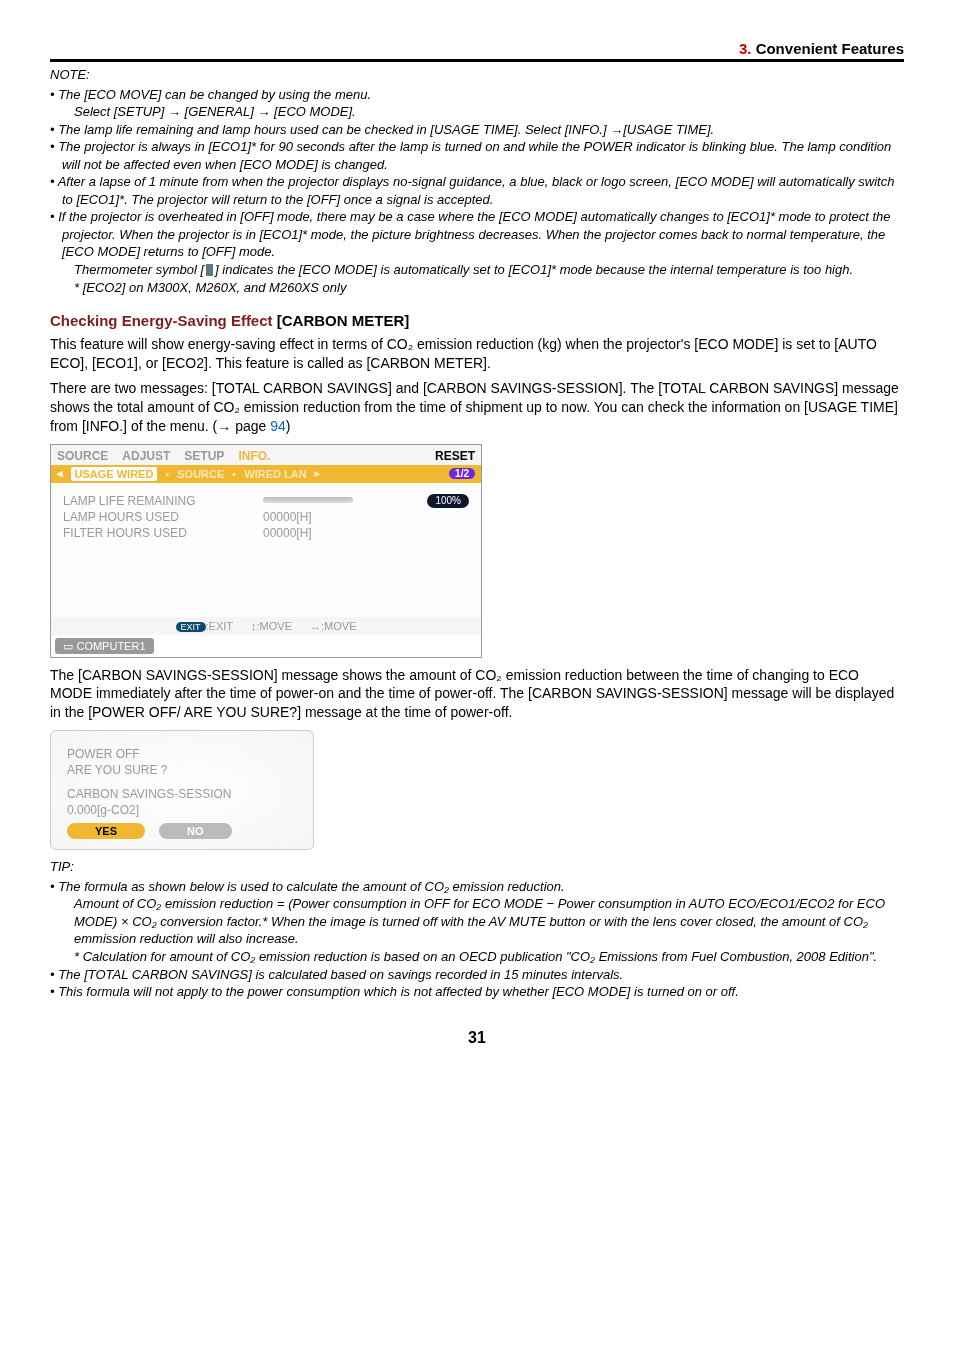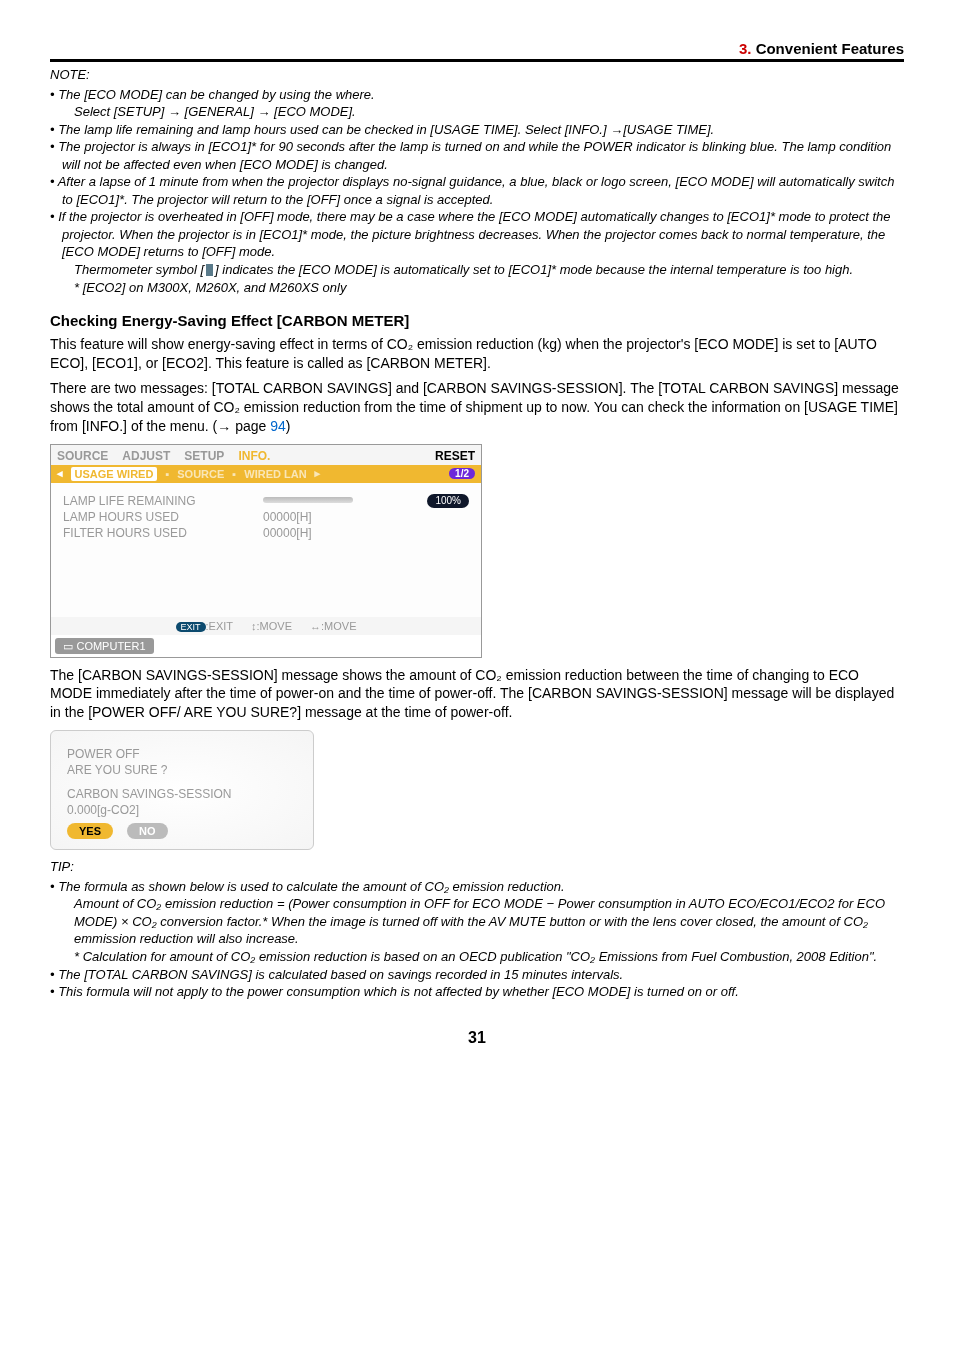--- a/index.html
+++ b/index.html
@@ -43,21 +43,21 @@
   }
   .note-block .indent {
     padding-left: 12px;
     text-indent: 0;
   }
   .sub-head {
     font-weight: bold;
     font-size: 15px;
     margin: 16px 0 6px 0;
   }
-  .sub-head .red { color: #000000; }
+  .sub-head .red { color: #7f1d1d; }
   p { margin: 6px 0; line-height: 1.35; }
   .link { color: #0066cc; }
   .page-num { text-align: center; font-weight: bold; font-size: 16px; margin-top: 28px; }
 
   .menu-panel {
     width: 430px;
     border: 1px solid #999;
     font-family: Arial, sans-serif;
     font-size: 12px;
     margin: 8px 0;
@@ -137,21 +137,21 @@
     padding: 14px 16px 10px 16px;
     margin: 8px 0;
     font-size: 12px;
     color: #999;
     background: radial-gradient(#fff,#f5f5f5);
   }
   .dialog-panel .row { margin: 2px 0; }
   .dialog-btns { display: flex; gap: 14px; margin-top: 6px; }
   .btn {
     border-radius: 12px;
-    padding: 2px 12px;
+    padding: 2px 28px;
     font-size: 11px;
     font-weight: bold;
   }
   .btn-yes { background: #f0b830; color: #000; }
   .btn-no { background: #bbb; color: #fff; }
   .thermo-box {
     display: inline-block;
     width: 7px;
     height: 12px;
     background: #5a7a8a;
@@ -165,21 +165,21 @@
 <div class="section-header underline-full">
   <span class="section-chapter">3.</span>
   <span>Convenient Features</span>
 </div>
 <div class="section-header-line"></div>
 
 <div class="note-block">
   <div>NOTE:</div>
   <ul>
     <li>
-      <span>The [ECO MODE] can be changed by using the where.</span>
+      <span>The [ECO MOVE] can be changed by using the menu.</span>
       <div class="indent">Select [SETUP] → [GENERAL] → [ECO MODE].</div>
     </li>
     <li>The lamp life remaining and lamp hours used can be checked in [USAGE TIME]. Select [INFO.] →[USAGE TIME].</li>
     <li>The projector is always in [ECO1]* for 90 seconds after the lamp is turned on and while the POWER indicator is blinking blue. The lamp condition will not be affected even when [ECO MODE] is changed.</li>
     <li>After a lapse of 1 minute from when the projector displays no-signal guidance, a blue, black or logo screen, [ECO MODE] will automatically switch to [ECO1]*. The projector will return to the [OFF] once a signal is accepted.</li>
     <li>
       <span>If the projector is overheated in [OFF] mode, there may be a case where the [ECO MODE] automatically changes to [ECO1]* mode to protect the projector. When the projector is in [ECO1]* mode, the picture brightness decreases. When the projector comes back to normal temperature, the [ECO MODE] returns to [OFF] mode.</span>
       <div class="indent">
         <span>Thermometer symbol [</span><span class="thermo-box"></span><span>] indicates the [ECO MODE] is automatically set to [ECO1]* mode because the internal temperature is too high.</span>
       </div>

